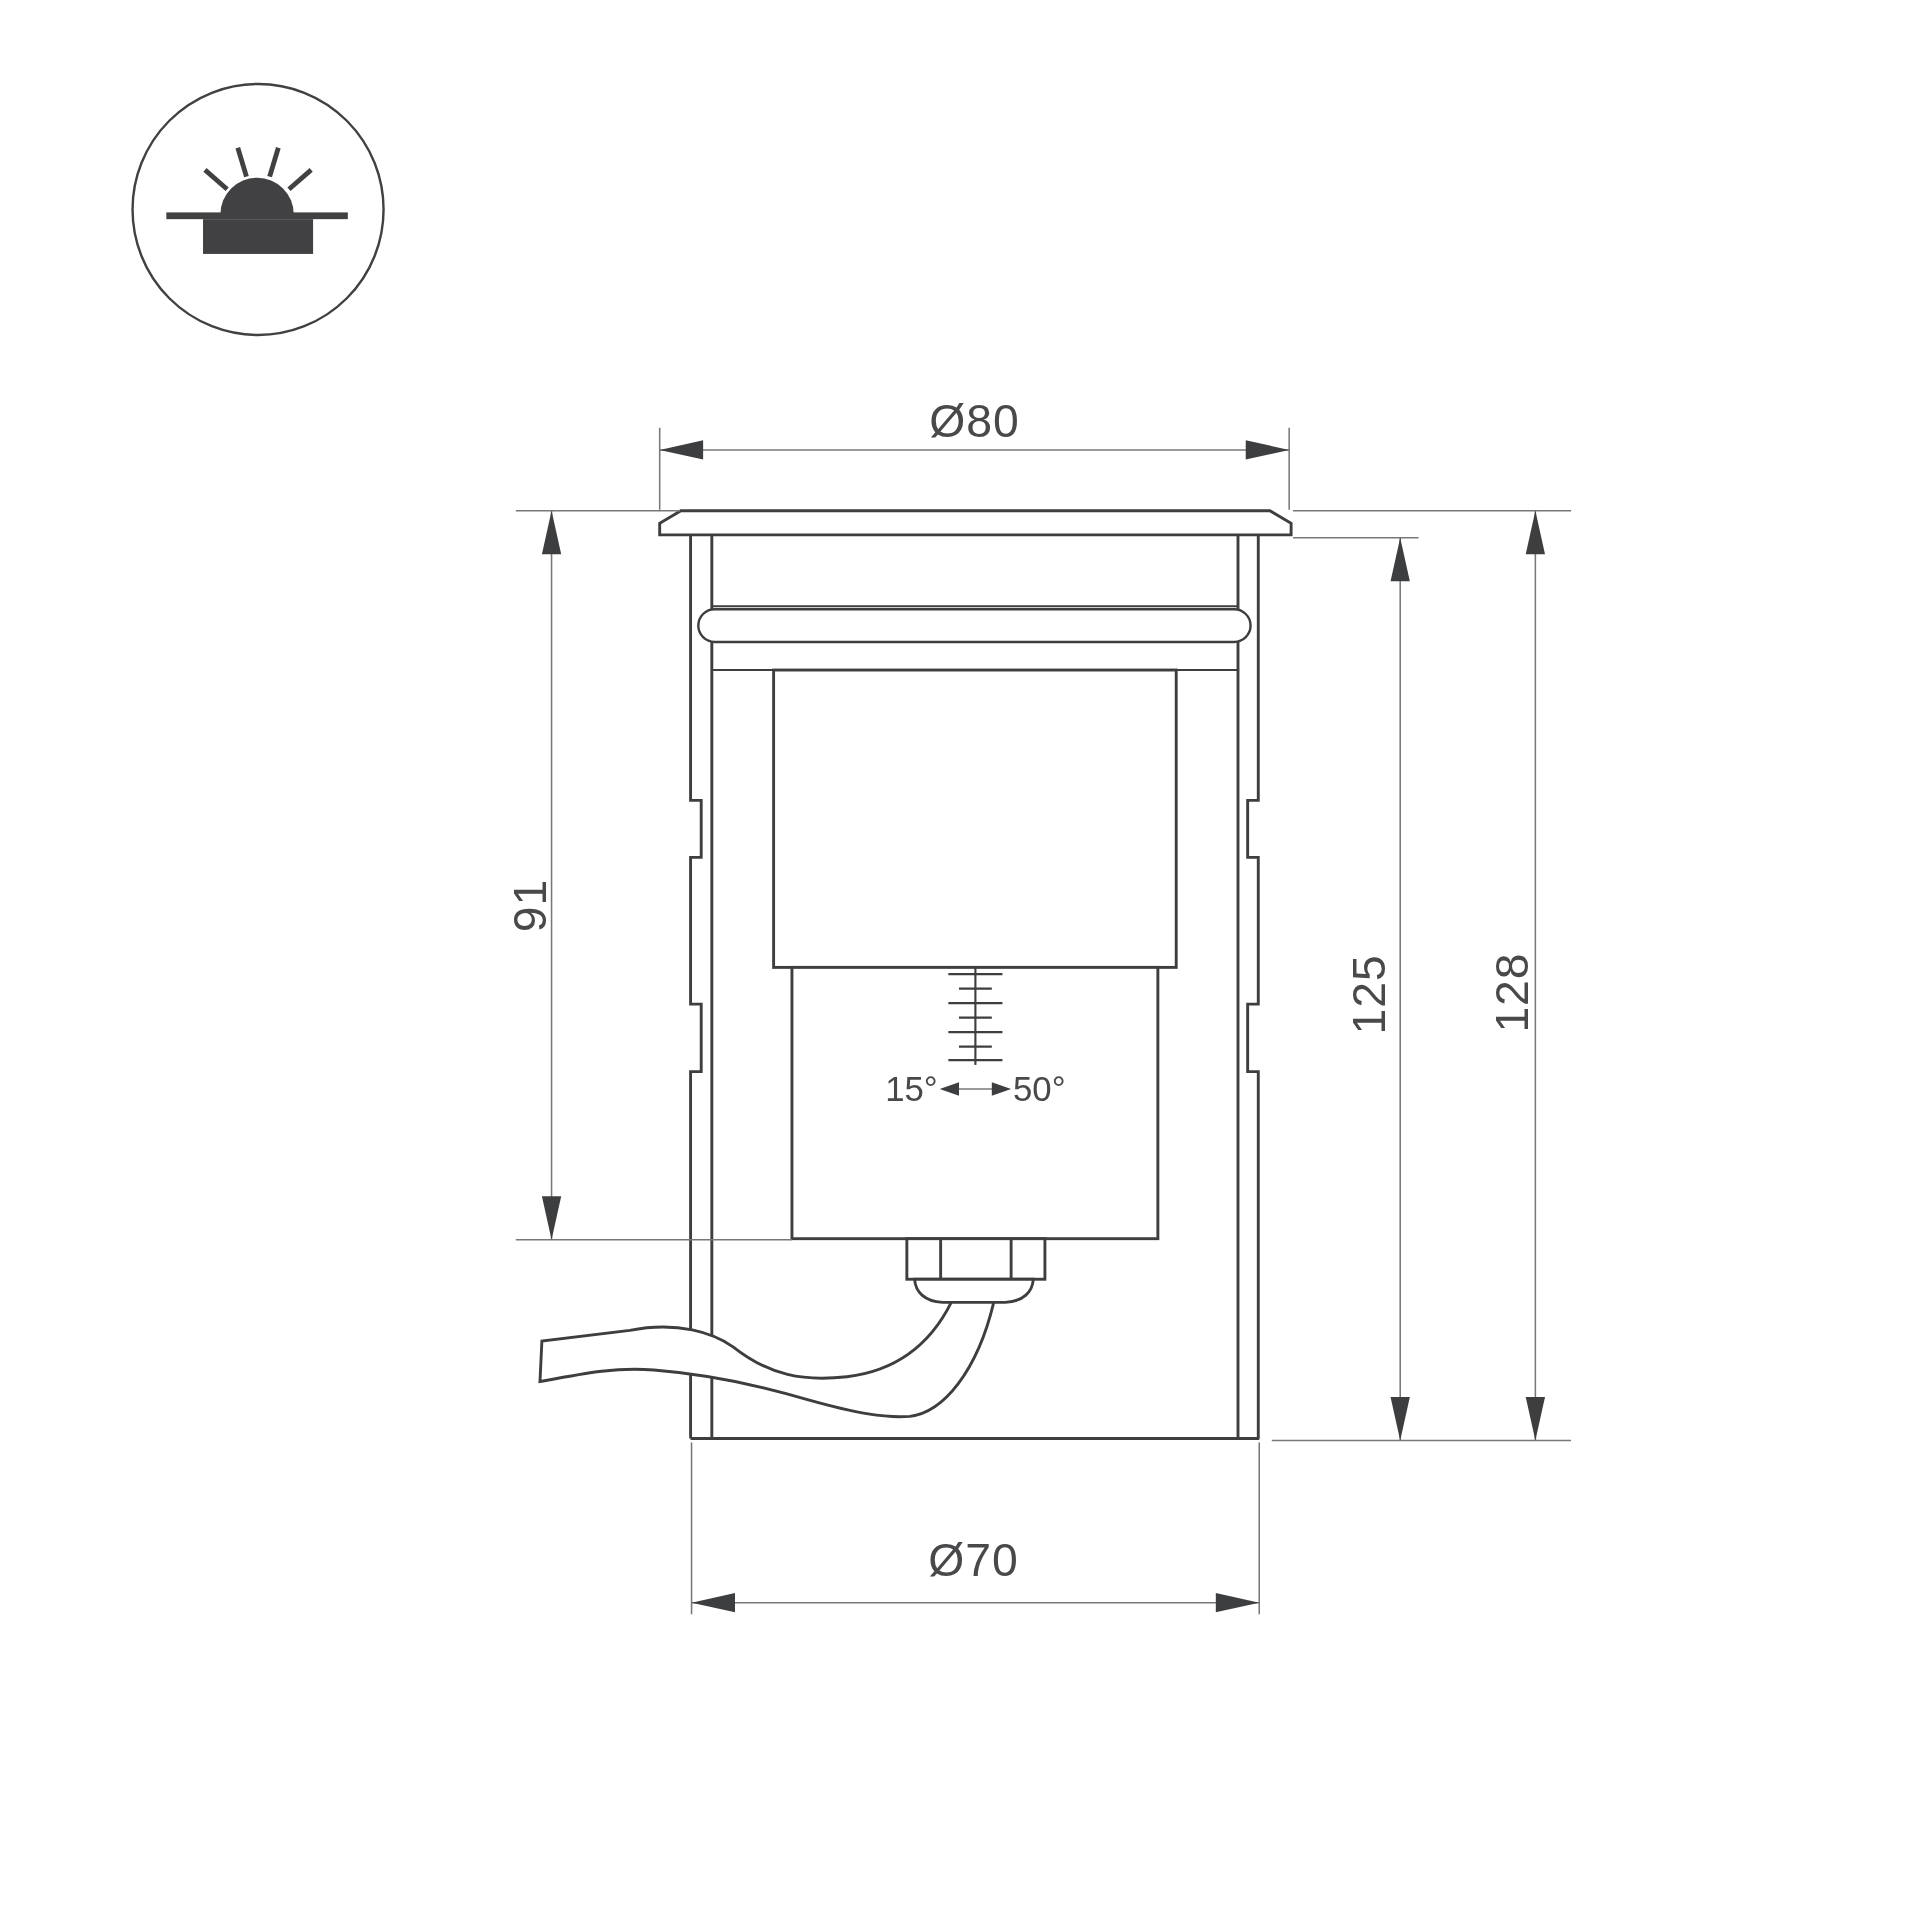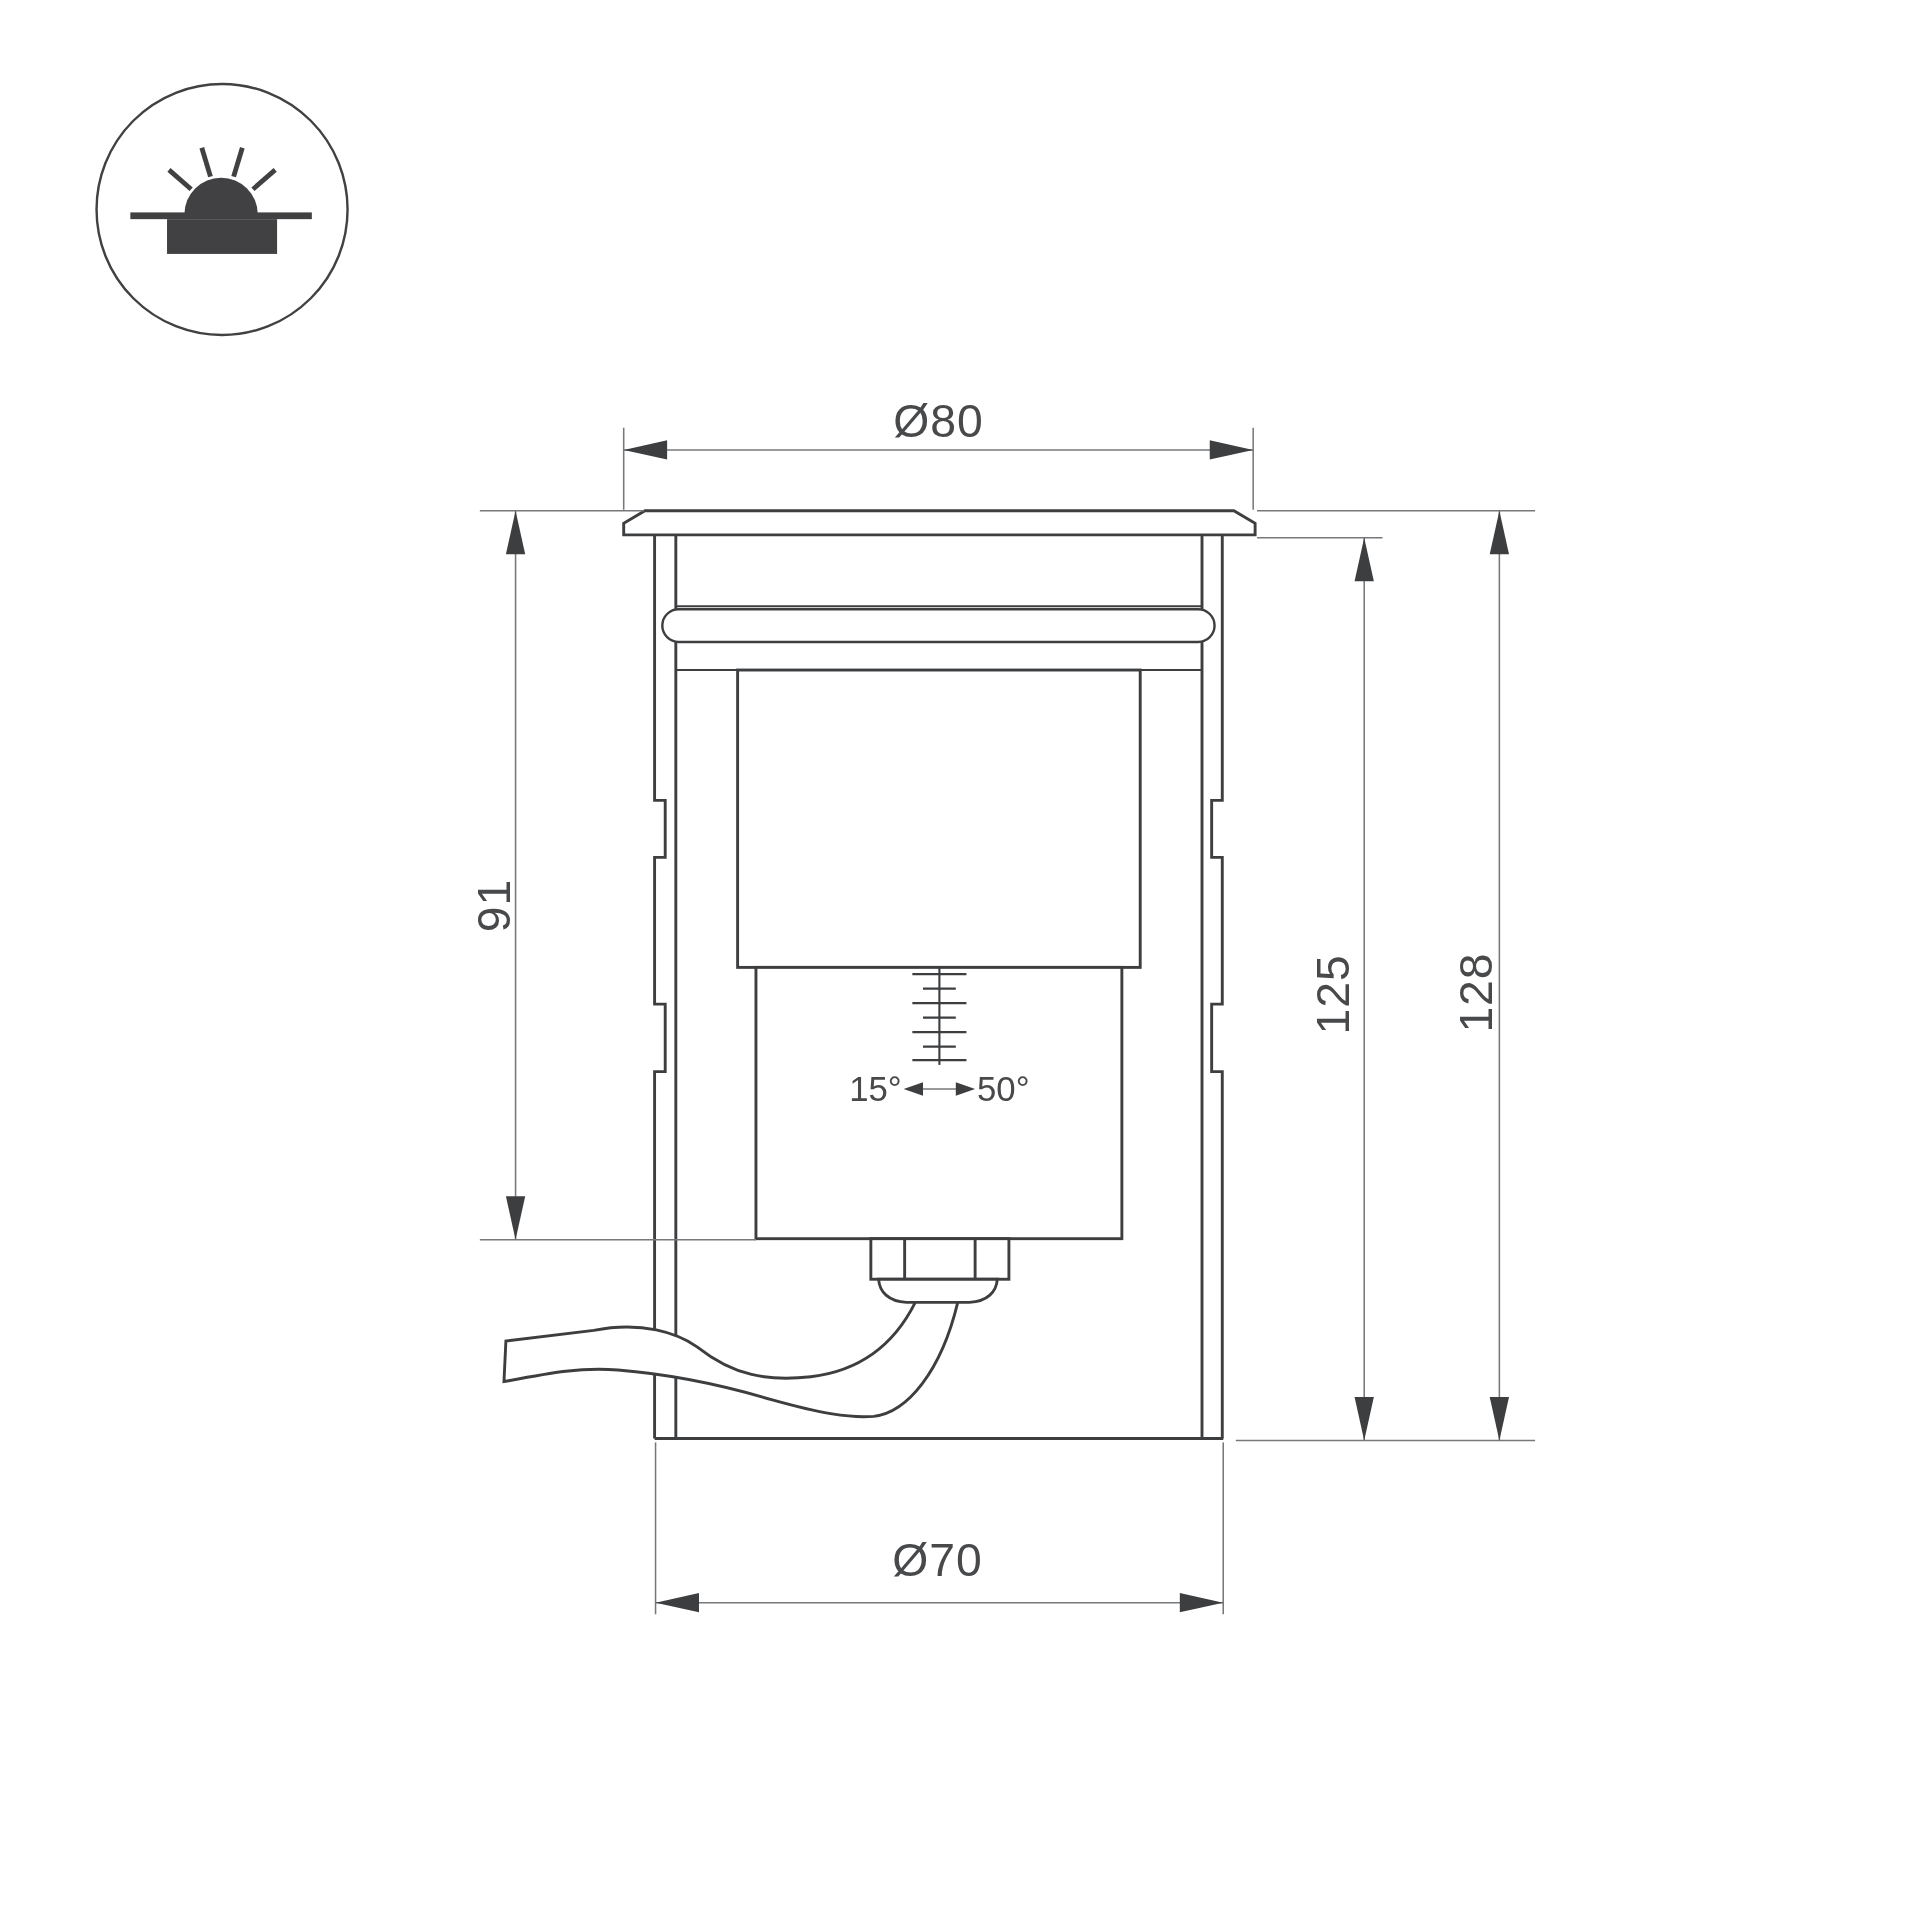--- a/index.html
+++ b/index.html
@@ -3,21 +3,21 @@
 <meta charset="utf-8">
 <style>
   :root{
     --line:#3d3e40;
     --dim:#77787b;
     --text:#48494b;
     --icon:#414144;
     --bg:#ffffff;
   }
   html,body{margin:0;padding:0;background:var(--bg);}
-  .stage{width:1536px;height:1929px;position:relative;background:var(--bg);}
+  .stage{width:1536px;height:1929px;position:relative;background:var(--bg);padding-left:36px;}
   svg{display:block;}
   .main{stroke:var(--line);stroke-width:3;fill:none;}
   .mainfill{stroke:var(--line);stroke-width:3;fill:#ffffff;}
   .thin{stroke:var(--line);stroke-width:2.2;fill:none;}
   .dimline{stroke:var(--dim);stroke-width:1.6;fill:none;}
   .arrow{fill:var(--line);stroke:none;}
   .dimtext{
     font-family:"Liberation Sans", sans-serif;
     font-size:48px;
     fill:var(--text);

